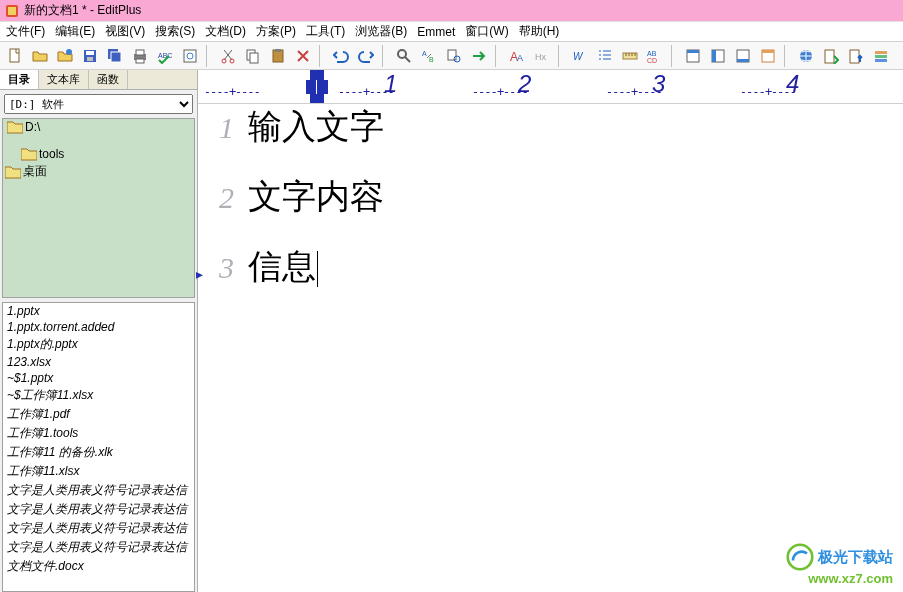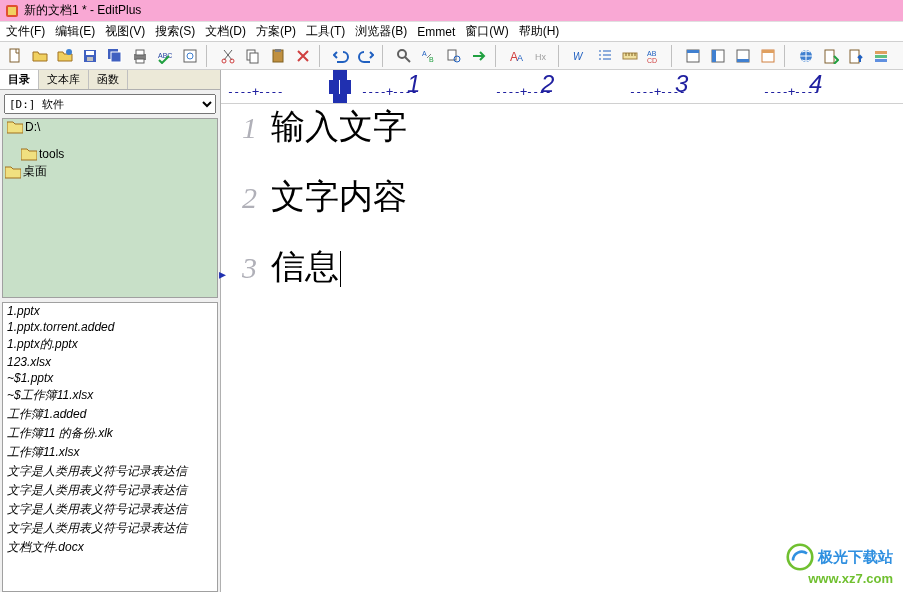--- a/index.html
+++ b/index.html
@@ -15,21 +15,21 @@
 .menubar span { font-size:12px; cursor:default; }
 
 
 .toolbar { height:28px; display:flex; align-items:center; padding:2px 4px; gap:3px; border-bottom:1px solid #d0d0d0; background:#f8f8f8; }
 .tbtn { width:22px; height:22px; display:flex; align-items:center; justify-content:center; cursor:pointer; border:1px solid transparent; }
 .tbtn svg { width:16px; height:16px; }
 .tsep { width:6px; height:22px; border-left:1px solid #c0c0c0; margin:0 2px; }
 
 
 .main { display:flex; height:522px; }
-.sidebar { width:221px; background:#f0f0f0; border-right:1px solid #b0b0b0; display:flex; flex-direction:column; }
+.sidebar { width:198px; background:#f0f0f0; border-right:1px solid #b0b0b0; display:flex; flex-direction:column; }
 .side-tabs { height:20px; display:flex; background:#ece9d8; border-bottom:1px solid #b0b0b0; }
 .side-tab { padding:2px 8px; font-size:11px; border-right:1px solid #c0c0c0; background:#ece9d8; }
 .side-tab.active { background:#fff; font-weight:bold; }
 .drive-select { margin:4px; height:20px; font-size:11px; font-family:monospace; }
 .folder-tree { flex:0 0 180px; background:#c8e0c8; border:1px solid #a0a0a0; margin:0 2px; overflow:auto; font-family:"SimSun",monospace; font-size:12px; }
 .folder-tree .node { padding:1px 2px; display:flex; align-items:center; white-space:nowrap; }
 .folder-tree .node.sel { background:#f8e0a8; }
 .folder-ico { width:16px; height:14px; margin-right:2px; }
 .file-list { flex:1; background:#fff; border:1px solid #a0a0a0; margin:4px 2px 0 2px; overflow:auto; font-family:"SimSun",monospace; font-size:12px;font-style:italic; }
 .file-list .fitem { padding:1px 4px; white-space:nowrap; }
@@ -312,21 +312,22 @@
           <span>桌面</span>
         </div>
       </div>
     <div class="file-list" id="file-list">
         <div class="fitem">1.pptx</div>
         <div class="fitem">1.pptx.torrent.added</div>
         <div class="fitem">1.pptx的.pptx</div>
         <div class="fitem">123.xlsx</div>
         <div class="fitem">~$1.pptx</div>
         <div class="fitem">~$工作簿11.xlsx</div>
-        <div class="fitem">工作簿1.added</div>
+        <div class="fitem">工作簿1.pdf</div>
+        <div class="fitem">工作簿1.tools</div>
         <div class="fitem">工作簿11 的备份.xlk</div>
         <div class="fitem">工作簿11.xlsx</div>
         <div class="fitem">文字是人类用表义符号记录表达信</div>
         <div class="fitem">文字是人类用表义符号记录表达信</div>
         <div class="fitem">文字是人类用表义符号记录表达信</div>
         <div class="fitem">文字是人类用表义符号记录表达信</div>
         <div class="fitem">文档文件.docx</div>
       </div>
   </div>
 

